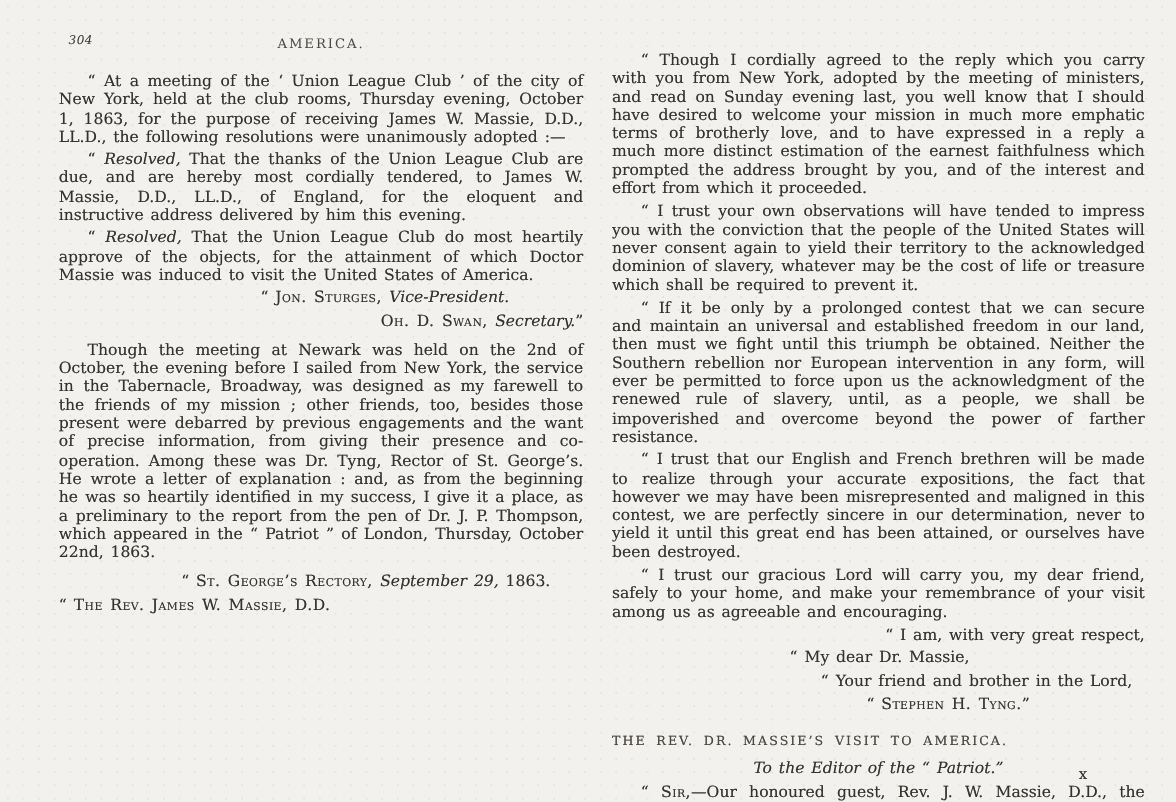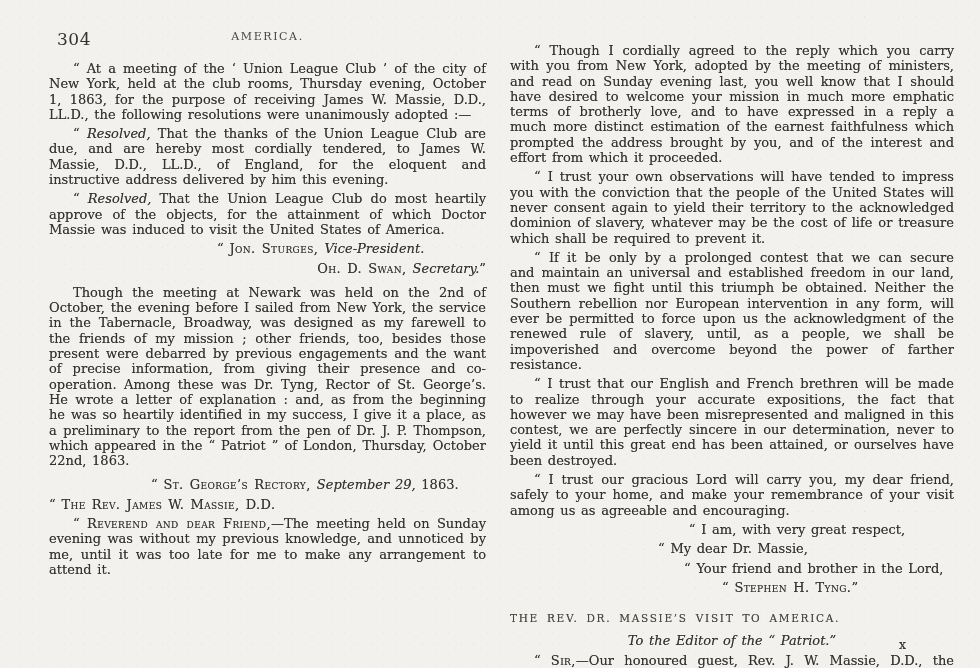--- a/index.html
+++ b/index.html
@@ -26,37 +26,37 @@
   .page{position:absolute;top:30px;}
   .page-left{left:45px;width:445px;}
   .page-right{left:506px;width:452px;}
 
   .running-header{
     position:relative;height:18px;
     text-align:center;
     font-size:11px;letter-spacing:1.6px;word-spacing:2px;
     color:var(--head);
   }
-  .pageno{position:absolute;top:-1px;font-size:17px;letter-spacing:0.5px;color:var(--ink);}
+  .pageno{position:absolute;top:-1px;font-size:10px;letter-spacing:0.5px;color:var(--ink);font-style:italic;}
   .pageno-left{left:12px;}
   .pageno-right{right:6px;}
 
   .page-body{margin-top:13px;font-size:13px;line-height:15.3px;}
   .para{margin:4px;text-align:justify;word-spacing:1.6px;
         text-shadow:0 0 0.35px rgba(53,50,46,0.55);}
   .it{font-style:italic;}
   .sc{font-variant:small-caps;letter-spacing:0.4px;}
 
   .role-body{text-indent:24px;}
   .role-body-gap{text-indent:24px;margin-top:9px;}
   .role-body-flush{text-indent:0;}
   .role-attribution-1{text-align:left;padding-left:168px;}
   .role-attribution-2{text-align:right;padding-left:198px;}
   .role-dateline{text-align:left;padding-left:102px;margin-top:9px;margin-bottom:1px;}
-  .role-closing-1{text-align:center;padding-left:130px;}
+  .role-closing-1{text-align:right;padding-left:130px;}
   .role-closing-2{text-align:left;padding-left:148px;}
   .role-closing-3{text-align:left;padding-left:174px;}
   .role-closing-4{text-align:left;padding-left:212px;}
   .role-section-heading{text-align:left;text-indent:0;font-size:10.5px;
         letter-spacing:1.7px;word-spacing:3px;margin-top:16px;color:var(--head);}
   .role-subheading{text-align:center;text-indent:0;font-style:italic;
         margin-top:7px;margin-bottom:3px;}
 
   .sig-mark{
     position:absolute;left:899px;top:637px;
@@ -76,21 +76,20 @@
     </header>
     <div class="page-body" id="left-body">
         <p class="para role-body"><span>“ At a meeting of the ‘ Union League Club ’ of the city of New York, held at the club rooms, Thursday evening, October 1, 1863, for the purpose of receiving James W. Massie, D.D., LL.D., the following resolutions were unanimously adopted :—</span></p>
         <p class="para role-body"><span>“ </span><span class="it">Resolved,</span><span> That the thanks of the Union League Club are due, and are hereby most cordially tendered, to James W. Massie, D.D., LL.D., of England, for the eloquent and instructive address delivered by him this evening.</span></p>
         <p class="para role-body"><span>“ </span><span class="it">Resolved,</span><span> That the Union League Club do most heartily approve of the objects, for the attainment of which Doctor Massie was induced to visit the United States of America.</span></p>
         <p class="para role-attribution-1"><span>“ </span><span class="sc">Jon. Sturges, </span><span class="it">Vice-President.</span></p>
         <p class="para role-attribution-2"><span class="sc">Oh. D. Swan, </span><span class="it">Secretary.</span><span>”</span></p>
         <p class="para role-body-gap"><span>Though the meeting at Newark was held on the 2nd of October, the evening before I sailed from New York, the service in the Tabernacle, Broadway, was designed as my farewell to the friends of my mission ; other friends, too, besides those present were debarred by previous engagements and the want of precise information, from giving their presence and co-operation.  Among these was Dr. Tyng, Rector of St. George’s.  He wrote a letter of explanation : and, as from the beginning he was so heartily identified in my success, I give it a place, as a preliminary to the report from the pen of Dr. J. P. Thompson, which appeared in the “ Patriot ” of London, Thursday, October 22nd, 1863.</span></p>
         <p class="para role-dateline"><span>“ </span><span class="sc">St. George’s Rectory, </span><span class="it">September 29,</span><span> 1863.</span></p>
         <p class="para role-body-flush"><span>“ </span><span class="sc">The Rev. James W. Massie, D.D.</span></p>
-        <p class="para role-body"><span>“ </span><span class="sc">Reverend and dear Friend,</span><span>—The meeting held on Sunday evening was without my previous knowledge, and unnoticed by me, until it was too late for me to make any arrangement to attend it.</span></p>
       </div>
   </section>
 
   <section class="page page-right">
     <div class="page-body" id="right-body">
         <p class="para role-body"><span>“ Though I cordially agreed to the reply which you carry with you from New York, adopted by the meeting of ministers, and read on Sunday evening last, you well know that I should have desired to welcome your mission in much more emphatic terms of brotherly love, and to have expressed in a reply a much more distinct estimation of the earnest faithfulness which prompted the address brought by you, and of the interest and effort from which it proceeded.</span></p>
         <p class="para role-body"><span>“ I trust your own observations will have tended to impress you with the conviction that the people of the United States will never consent again to yield their territory to the acknowledged dominion of slavery, whatever may be the cost of life or treasure which shall be required to prevent it.</span></p>
         <p class="para role-body"><span>“ If it be only by a prolonged contest that we can secure and maintain an universal and established freedom in our land, then must we fight until this triumph be obtained.  Neither the Southern rebellion nor European intervention in any form, will ever be permitted to force upon us the acknowledgment of the renewed rule of slavery, until, as a people, we shall be impoverished and overcome beyond the power of farther resistance.</span></p>
         <p class="para role-body"><span>“ I trust that our English and French brethren will be made to realize through your accurate expositions, the fact that however we may have been misrepresented and maligned in this contest, we are perfectly sincere in our determination, never to yield it until this great end has been attained, or ourselves have been destroyed.</span></p>
         <p class="para role-body"><span>“ I trust our gracious Lord will carry you, my dear friend, safely to your home, and make your remembrance of your visit among us as agreeable and encouraging.</span></p>

